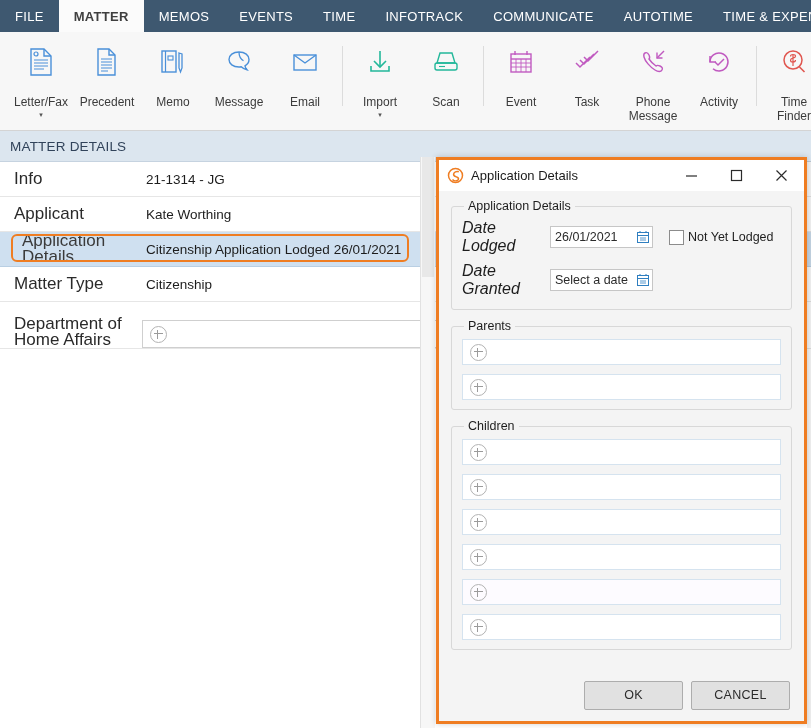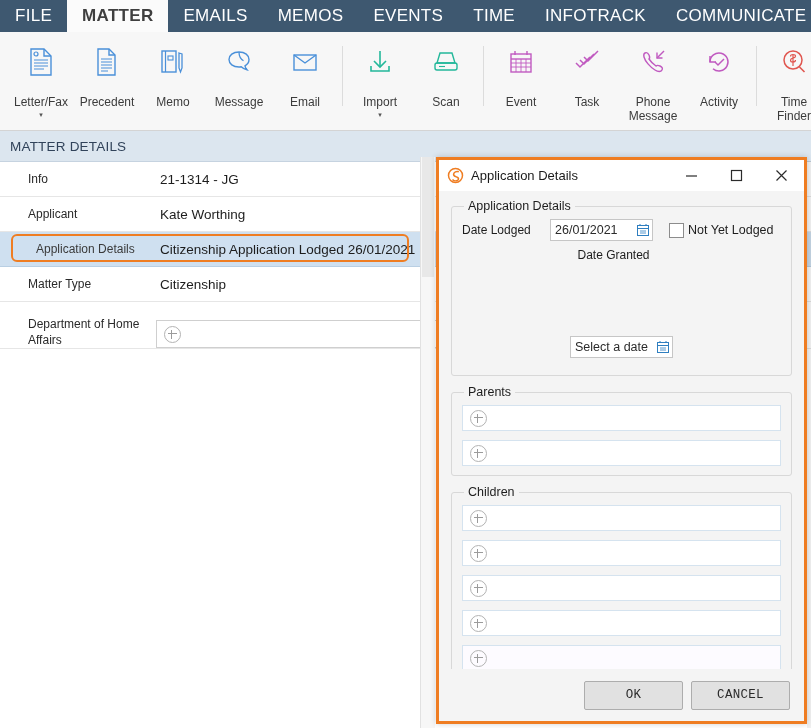--- a/index.html
+++ b/index.html
@@ -23,21 +23,21 @@
     display: flex;
     align-items: stretch;
     position: relative;
     z-index: 5;
   }
   .tab {
     display: flex;
     align-items: center;
     padding: 0 15px;
     color: #ffffff;
-    font-size: 17px;
+    font-size: 13px;
     letter-spacing: 0.3px;
     cursor: default;
     white-space: nowrap;
   }
   .tab.active {
     background: #fbfbfb;
     color: #3f3f3f;
     font-weight: bold;
   }
 
@@ -114,24 +114,23 @@
   }
   .md-row.selected {
     background: #cfe0f0;
     border-bottom: 1px solid #b9cfe3;
   }
   .md-label {
     width: 142px;
     flex: 0 0 142px;
     padding-left: 14px;
     box-sizing: border-box;
-    font-size: 12px;
+    font-size: 17px;
     color: #2a2a2a;
     line-height: 16px;
-    margin-left: 14px;
   }
   .md-row.selected .md-label {
     color: #3a3a3a;
     padding-left: 22px;
   }
   .md-value {
     font-size: 13.5px;
     color: #1d1d1d;
     padding-left: 4px;
   }
@@ -247,26 +246,27 @@
     font-size: 12.5px;
     color: #1d1d1d;
     padding: 0 4px;
     margin-left: 2px;
   }
   .frow {
     display: flex;
     align-items: center;
     margin-bottom: 7px;
   }
-  .frow:last-child { margin-bottom: 8px; flex-direction: column; }
+  .frow:last-child { margin-bottom: 2px; }
   .flabel {
     width: 88px;
     flex: 0 0 88px;
-    font-size: 12px;
+    font-size: 16px;
     color: #1d1d1d;
+    font-style: italic;
   }
   .datebox {
     width: 103px;
     height: 22px;
     border: 1px solid #c6c6c6;
     background: #fff;
     display: flex;
     align-items: center;
     box-sizing: border-box;
     font-size: 12.5px;
@@ -329,21 +329,20 @@
     border: 1px solid #adadad;
     border-radius: 2px;
     font-size: 12.5px;
     color: #2b2b2b;
     display: flex;
     align-items: center;
     justify-content: center;
     margin-left: 8px;
     cursor: default;
     letter-spacing: 0.3px;
-    font-family: Liberation Mono, monospace;
   }
 
   .dlg-shadow-r {
     position: absolute;
     left: 807px;
     top: 161px;
     width: 4px;
     height: 567px;
     background: rgba(0,0,0,0.06);
     z-index: 19;
@@ -366,21 +365,20 @@
     height: 120px;
     background: #e8e8e8;
   }
 </style>
 </head>
 <body>
 
 <div class="tabbar">
   <div class="tab">FILE</div>
   <div class="tab active">MATTER</div>
-  <div class="tab">EMAILS</div>
   <div class="tab">MEMOS</div>
   <div class="tab">EVENTS</div>
   <div class="tab">TIME</div>
   <div class="tab">INFOTRACK</div>
   <div class="tab">COMMUNICATE</div>
   <div class="tab">AUTOTIME</div>
   <div class="tab">TIME &amp; EXPENSES</div>
 </div>
 
 <div class="ribbon">

